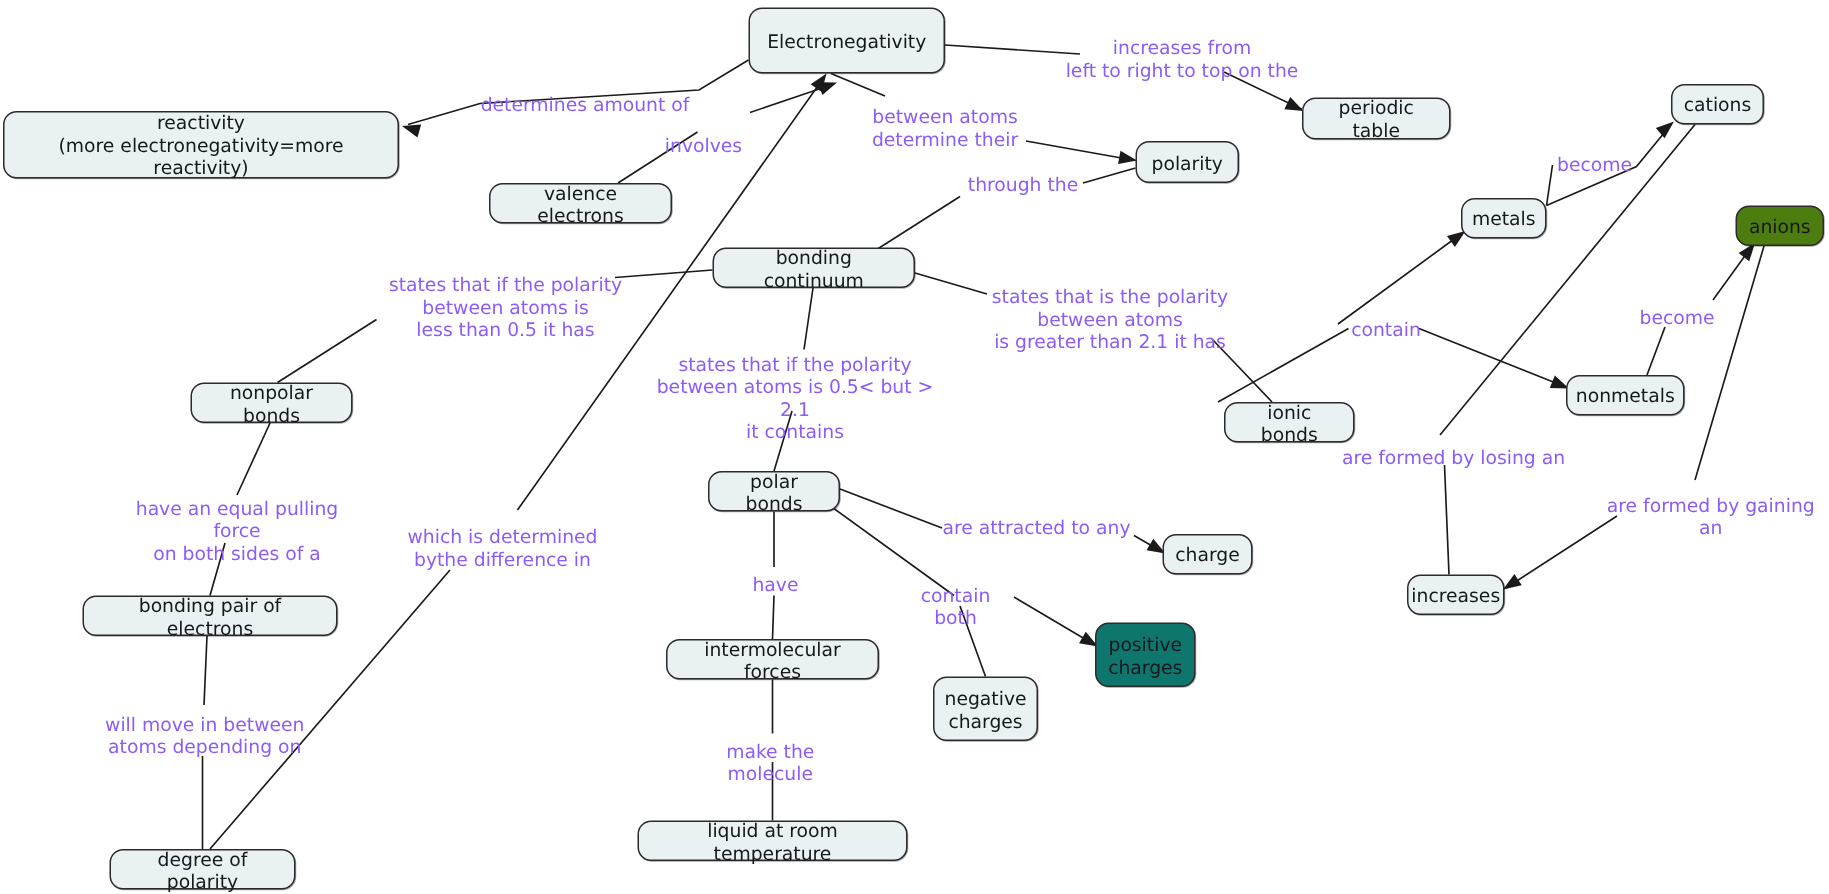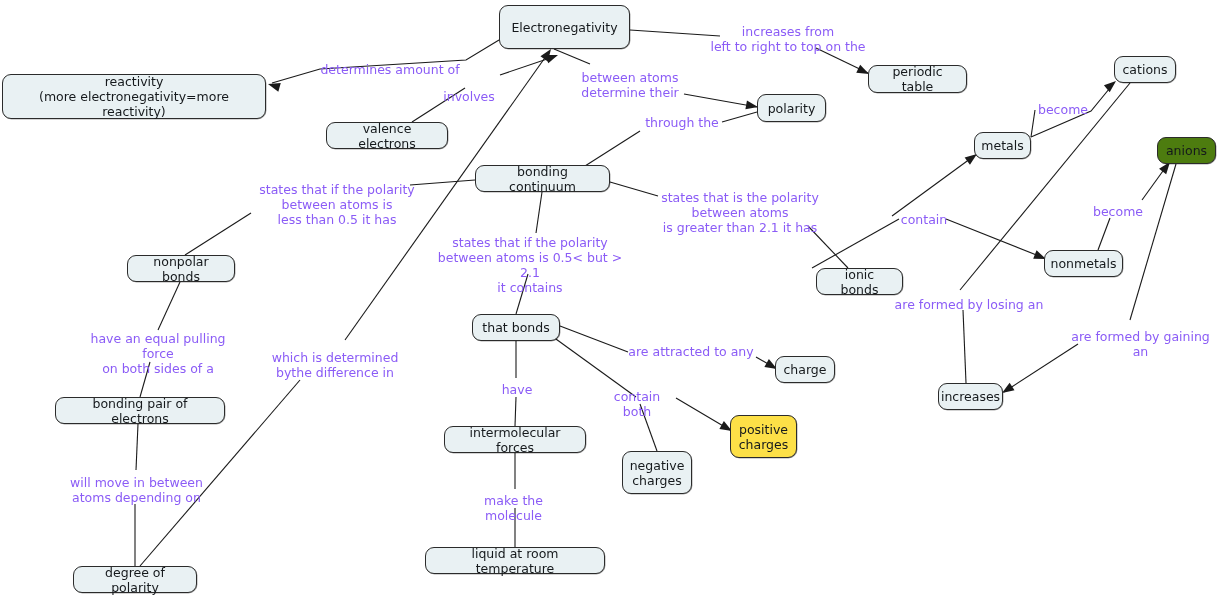--- a/index.html
+++ b/index.html
@@ -121,25 +121,25 @@
       <div class="node" style="left: 868px; top: 65px; width: 99px; height: 28px; background: rgb(233, 241, 243); border-color: rgb(43, 43, 43);">periodic table</div>
       <div class="node" style="left: 757px; top: 94px; width: 69px; height: 28px; background: rgb(233, 241, 243); border-color: rgb(43, 43, 43);">polarity</div>
       <div class="node" style="left: 326px; top: 122px; width: 122px; height: 27px; background: rgb(233, 241, 243); border-color: rgb(43, 43, 43);">valence electrons</div>
       <div class="node" style="left: 475px; top: 165px; width: 135px; height: 27px; background: rgb(233, 241, 243); border-color: rgb(43, 43, 43);">bonding continuum</div>
       <div class="node" style="left: 1114px; top: 56px; width: 62px; height: 27px; background: rgb(233, 241, 243); border-color: rgb(43, 43, 43);">cations</div>
       <div class="node" style="left: 974px; top: 132px; width: 57px; height: 27px; background: rgb(233, 241, 243); border-color: rgb(43, 43, 43);">metals</div>
       <div class="node" style="left: 1157px; top: 137px; width: 59px; height: 27px; background: #4d7c0f; border-color: rgb(43, 43, 43);">anions</div>
       <div class="node" style="left: 127px; top: 255px; width: 108px; height: 27px; background: rgb(233, 241, 243); border-color: rgb(43, 43, 43);">nonpolar bonds</div>
       <div class="node" style="left: 1044px; top: 250px; width: 79px; height: 27px; background: rgb(233, 241, 243); border-color: rgb(43, 43, 43);">nonmetals</div>
       <div class="node" style="left: 816px; top: 268px; width: 87px; height: 27px; background: rgb(233, 241, 243); border-color: rgb(43, 43, 43);">ionic bonds</div>
-      <div class="node" style="left: 472px; top: 314px; width: 88px; height: 27px; background: rgb(233, 241, 243); border-color: rgb(43, 43, 43);">that bonds</div>
+      <div class="node" style="left: 472px; top: 314px; width: 88px; height: 27px; background: rgb(233, 241, 243); border-color: rgb(43, 43, 43);">polar bonds</div>
       <div class="node" style="left: 775px; top: 356px; width: 60px; height: 27px; background: rgb(233, 241, 243); border-color: rgb(43, 43, 43);">charge</div>
       <div class="node" style="left: 938px; top: 383px; width: 65px; height: 27px; background: rgb(233, 241, 243); border-color: rgb(43, 43, 43);">increases</div>
       <div class="node" style="left: 55px; top: 397px; width: 170px; height: 27px; background: rgb(233, 241, 243); border-color: rgb(43, 43, 43);">bonding pair of electrons</div>
-      <div class="node" style="left: 730px; top: 415px; width: 67px; height: 43px; background: #fde047; border-color: rgb(43, 43, 43);">positive
+      <div class="node" style="left: 730px; top: 415px; width: 67px; height: 43px; background: #0f766e; border-color: rgb(43, 43, 43);">positive
 charges</div>
       <div class="node" style="left: 444px; top: 426px; width: 142px; height: 27px; background: rgb(233, 241, 243); border-color: rgb(43, 43, 43); text-align: center;">intermolecular forces</div>
       <div class="node" style="left: 622px; top: 451px; width: 70px; height: 43px; background: rgb(233, 241, 243); border-color: rgb(43, 43, 43);">negative
 charges</div>
       <div class="node" style="left: 73px; top: 566px; width: 124px; height: 27px; background: rgb(233, 241, 243); border-color: rgb(43, 43, 43);">degree of polarity</div>
       <div class="node" style="left: 425px; top: 547px; width: 180px; height: 27px; background: rgb(233, 241, 243); border-color: rgb(43, 43, 43);">liquid at room temperature</div>
     </div>
   <div id="label-layer">
       <div class="label" style="left: 320px; top: 62px; width: 140px;">determines amount of</div>
       <div class="label" style="left: 700px; top: 24px; width: 176px;">increases from

